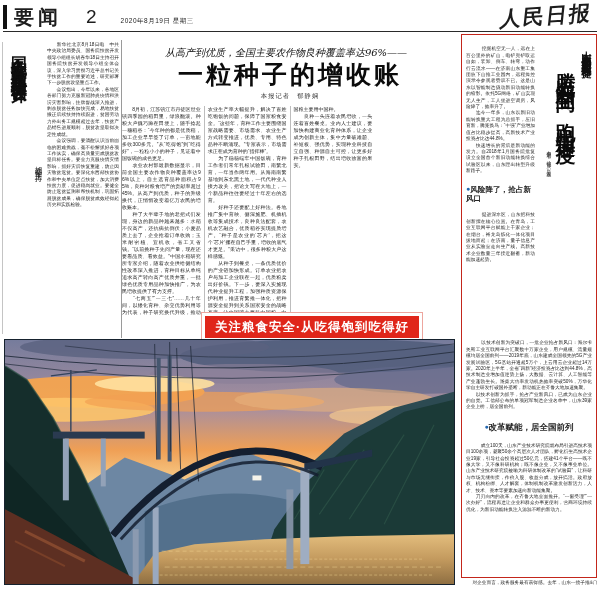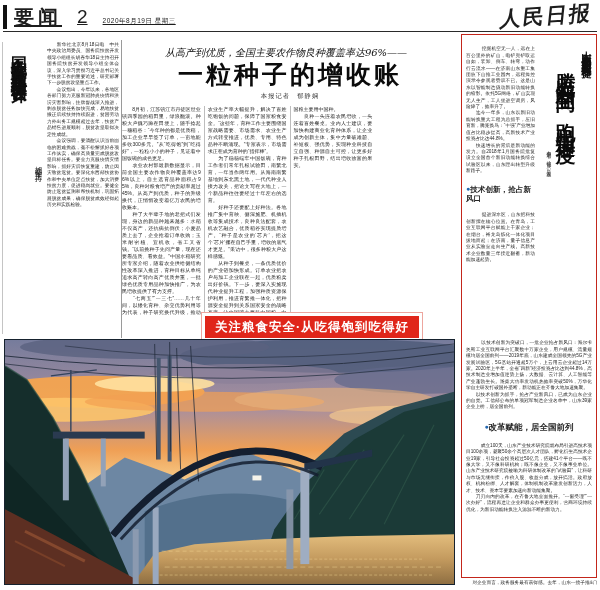--- a/index.html
+++ b/index.html
@@ -2,21 +2,21 @@
 <html><head>
 <meta charset="utf-8">
 <style>
   html,body{margin:0;padding:0;}
   body{
     width:600px;height:590px;position:relative;background:#ffffff;
     font-family:"Liberation Sans",sans-serif;color:#1d1d1d;overflow:hidden;
   }
   
   .hdr-rule{position:absolute;left:3px;right:3px;top:31px;height:1px;background:#2a2a2a;}
-  .yaowen-wrap{position:absolute;left:3px;top:5px;display:flex;align-items:flex-end;gap:15px;text-decoration:underline;}
+  .yaowen-wrap{position:absolute;left:3px;top:5px;display:flex;align-items:flex-end;gap:24px;}
   .yaowen{font-size:20px;font-weight:bold;letter-spacing:4px;border-left:4px solid #111;
           padding-left:7px;line-height:24px;font-family:"DejaVu Serif",serif;}
   .pageno{font-size:19px;line-height:24px;padding-bottom:0px;}
   .hdr-date{font-size:6.5px;color:#222;padding-bottom:3px;letter-spacing:0.5px;}
   .masthead{position:absolute;right:8px;top:2px;font-family:"DejaVu Serif",serif;
             font-size:21px;font-weight:bold;letter-spacing:2px;
             transform:rotate(-4deg) skewX(-10deg);}
   
   .edge-line{position:absolute;left:2px;top:42px;width:1px;height:292px;background:#c4c4c4;}
   .lv-head{position:absolute;left:6px;top:44px;height:290px;writing-mode:vertical-rl;
@@ -182,21 +182,21 @@
 
   <path d="M300,124 L368,110 L368,117 L300,131 Z" fill="#223349"></path>
 </svg>
 </div>
 
 <div class="rbox">
   <div class="r-top-text tiny">
     <span>　　挖掘机空无一人，远在上百公里外的矿山，电铲兜铲取运自如，装卸、倒车、转弯，动作行云流水——在济南山东重工集团旗下山推工业园内，远程操控演示令参观者赞叹不已。这是山东以智能制造撬动新旧动能转换的缩影。依托5G网络，矿山实现无人生产，工人坐进空调房，风险降了，效率升了。
 　　迄今一年多，山东以新旧动能转换重大工程为总抓手，压旧育新，腾笼换鸟：“十强”产业增加值占比稳步提高，高新技术产业投资占比达44.8%。
 　　快速增长的背后是新动能的发力。自2018年1月国务院批复设立全国首个新旧动能转换综合试验区以来，山东蹚出转型升级新路子。</span>
-    <span class="sec-head1"><span class="bullet">●</span><span>技术创新，抢占新风口</span></span>
+    <span class="sec-head1"><span class="bullet">●</span><span>风险降了，抢占新风口</span></span>
     <span>　　挺进深水区，山东把科技创新摆在核心位置。在青岛，工业互联网平台赋能上千家企业；在烟台，裕龙岛炼化一体化项目拔地而起；在济南，量子信息产业从实验室走向生产线。高新技术企业数量三年接近翻番，新动能加速起势。</span>
   </div>
   <div class="r-byline">本报记者　徐锦庚　肖家鑫</div>
   <div class="r-head">腾出新空间　跑出加速度</div>
   <div class="r-kicker">山东新旧动能转换初战告捷</div>
   <div class="r-bottom-text tiny">
     <span>　　以技术创新为突破口，一批企业抢占新风口：海尔卡奥斯工业互联网平台汇聚数十万家企业，用户规模、流量规模均居全国前列——2019年底，山东建成全国领先的5G产业发展试验区，5G基站开通超5万个，上云用云企业超过14万家。2020年上半年，全省“四新”经济投资占比达到44.8%，高技术制造业增加值逆势上扬，大数据、云计算、人工智能等产业蓬勃生长。潍柴大功率发动机热效率突破50%，万华化学自主研发打破国外垄断，新动能正在齐鲁大地加速集聚。
 　　以技术创新为抓手，抢占产业新风口，已成为山东企业的自觉。工信部公布的单项冠军制造企业名单中，山东39家企业上榜，居全国前列。</span>
     <span class="sec-head2"><span class="bullet">●</span><span>改革赋能，居全国前列</span></span>
     <span>　　成立100天，山东产业技术研究院就布局引进高技术项目100余项，凝聚50余个高层次人才团队，孵化衍生高技术企业19家，引导社会投资超过50亿元，搭建41个平台——既不像大学，又不像科研机构；既不像企业，又不像事业单位。山东产业技术研究院被喻为科研体制改革的“试验田”，让科研与市场无缝衔接，作价入股、收益分成，放开搞活。政府放权、机构松绑、人才解套，体制机制改革激发创新活力，人才、技术、资本等要素加速向新动能集聚。

